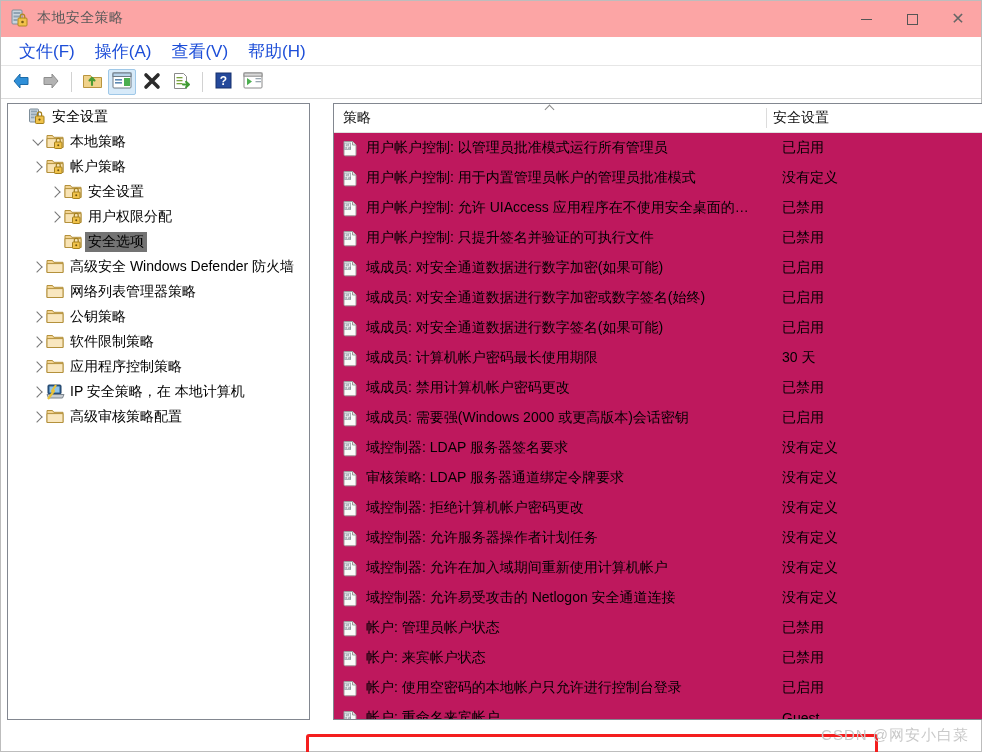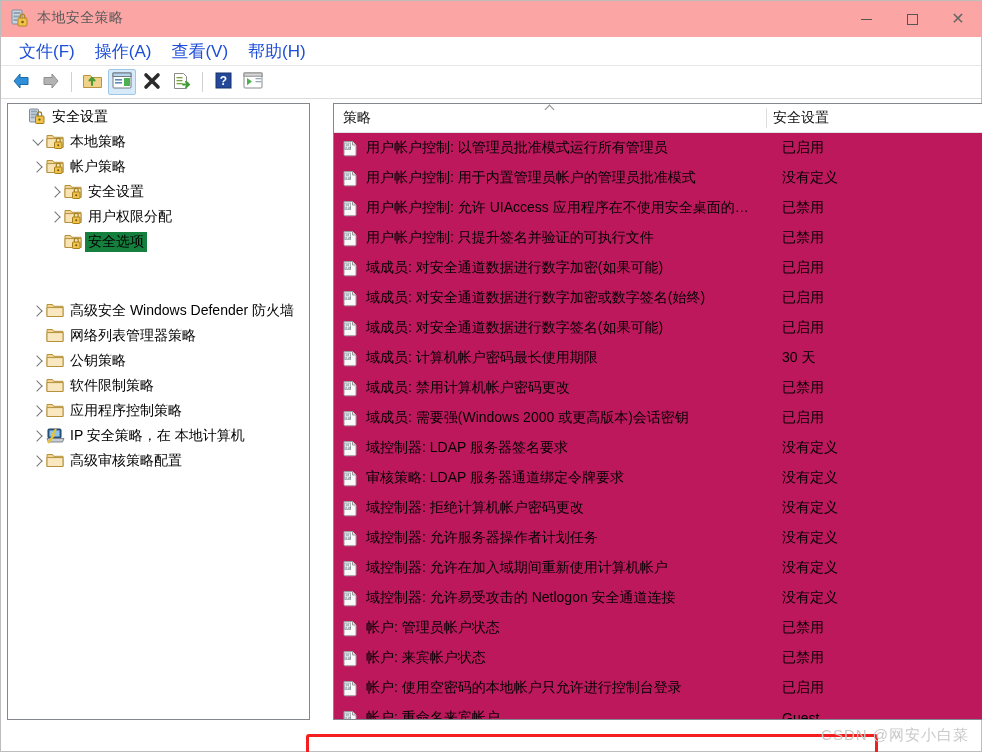--- a/index.html
+++ b/index.html
@@ -42,21 +42,21 @@
              background:#be185d;border:1px solid #828790;box-sizing:border-box;overflow:hidden;}
 
   
   .tnode{display:flex;align-items:center;height:25px;padding-left:4px;white-space:nowrap;}
   .tw{width:16px;height:16px;display:flex;align-items:center;justify-content:center;flex:0 0 16px;}
   .chev{width:7px;height:7px;border-right:1.4px solid #767676;border-bottom:1.4px solid #767676;}
   .chev.closed{transform:rotate(-45deg);margin-left:-2px;}
   .chev.open{transform:rotate(45deg);margin-top:-3px;}
   .ticon{width:19px;height:17px;margin-right:5px;flex:0 0 19px;position:relative;}
   .tlabel{font-size:14px;color:#000;}
-  .tnode.sel .tlabel{background:#15803d;padding:1px 3px;margin:-1px -3px;}
+  .tnode.sel .tlabel{background:#737373;padding:1px 3px;margin:-1px -3px;}
 
   
   .lhdr{position:relative;height:28px;background:#fff;border-bottom:1px solid #e0e0e0;}
   .lhdr-cell{position:absolute;top:5px;font-size:14px;color:#111;}
   .hdr-policy{left:9px;}
   .hdr-setting{left:439px;}
   .hdr-div{position:absolute;top:4px;left:432px;width:1px;height:20px;background:#dcdcdc;}
   .sortarrow{position:absolute;left:212px;top:0px;width:9px;height:6px;}
   .sortarrow::before{content:"";position:absolute;left:0;top:2px;width:6px;height:6px;
      border-left:1.3px solid #8a8a8a;border-top:1.3px solid #8a8a8a;transform:rotate(45deg);}
@@ -267,21 +267,21 @@
           <span class="tw"></span>
           <span class="ticon"><svg width="19" height="17" viewBox="0 0 19 17">
               <path d="M1 2.5 h5.5 l1.3 1.8 h9.2 v10.2 h-16 Z" fill="#f3d493" stroke="#b4913c" stroke-width="1"></path>
               <path d="M1 5.6 h16 v8.9 h-16 Z" fill="#f8e3b4" stroke="#b4913c" stroke-width="1"></path>
               <rect x="8.5" y="9" width="7.5" height="6.5" rx="0.8" fill="#f0c24a" stroke="#a37f1c" stroke-width="1"></rect>
               <path d="M10.3 9 V7.2 a1.95 1.95 0 0 1 3.9 0 V9" fill="none" stroke="#a37f1c" stroke-width="1.2"></path>
               <circle cx="12.25" cy="12.2" r="1" fill="#6e530f"></circle>
             </svg></span>
           <span class="tlabel">安全选项</span>
         </div>
-        <div class="tnode" style="padding-left: 22px; margin-top: 44px;">
+        <div class="tnode" style="padding-left: 22px;">
           <span class="tw">
             <i class="chev closed"></i>
           </span>
           <span class="ticon"><svg width="19" height="17" viewBox="0 0 19 17">
               <path d="M1 2.5 h5.5 l1.3 1.8 h9.2 v10.2 h-16 Z" fill="#f3d493" stroke="#b4913c" stroke-width="1"></path>
               <path d="M1 5.6 h16 v8.9 h-16 Z" fill="#f9e7bf" stroke="#b4913c" stroke-width="1"></path>
             </svg></span>
           <span class="tlabel">高级安全 Windows Defender 防火墙</span>
         </div>
         <div class="tnode" style="padding-left: 22px;">

